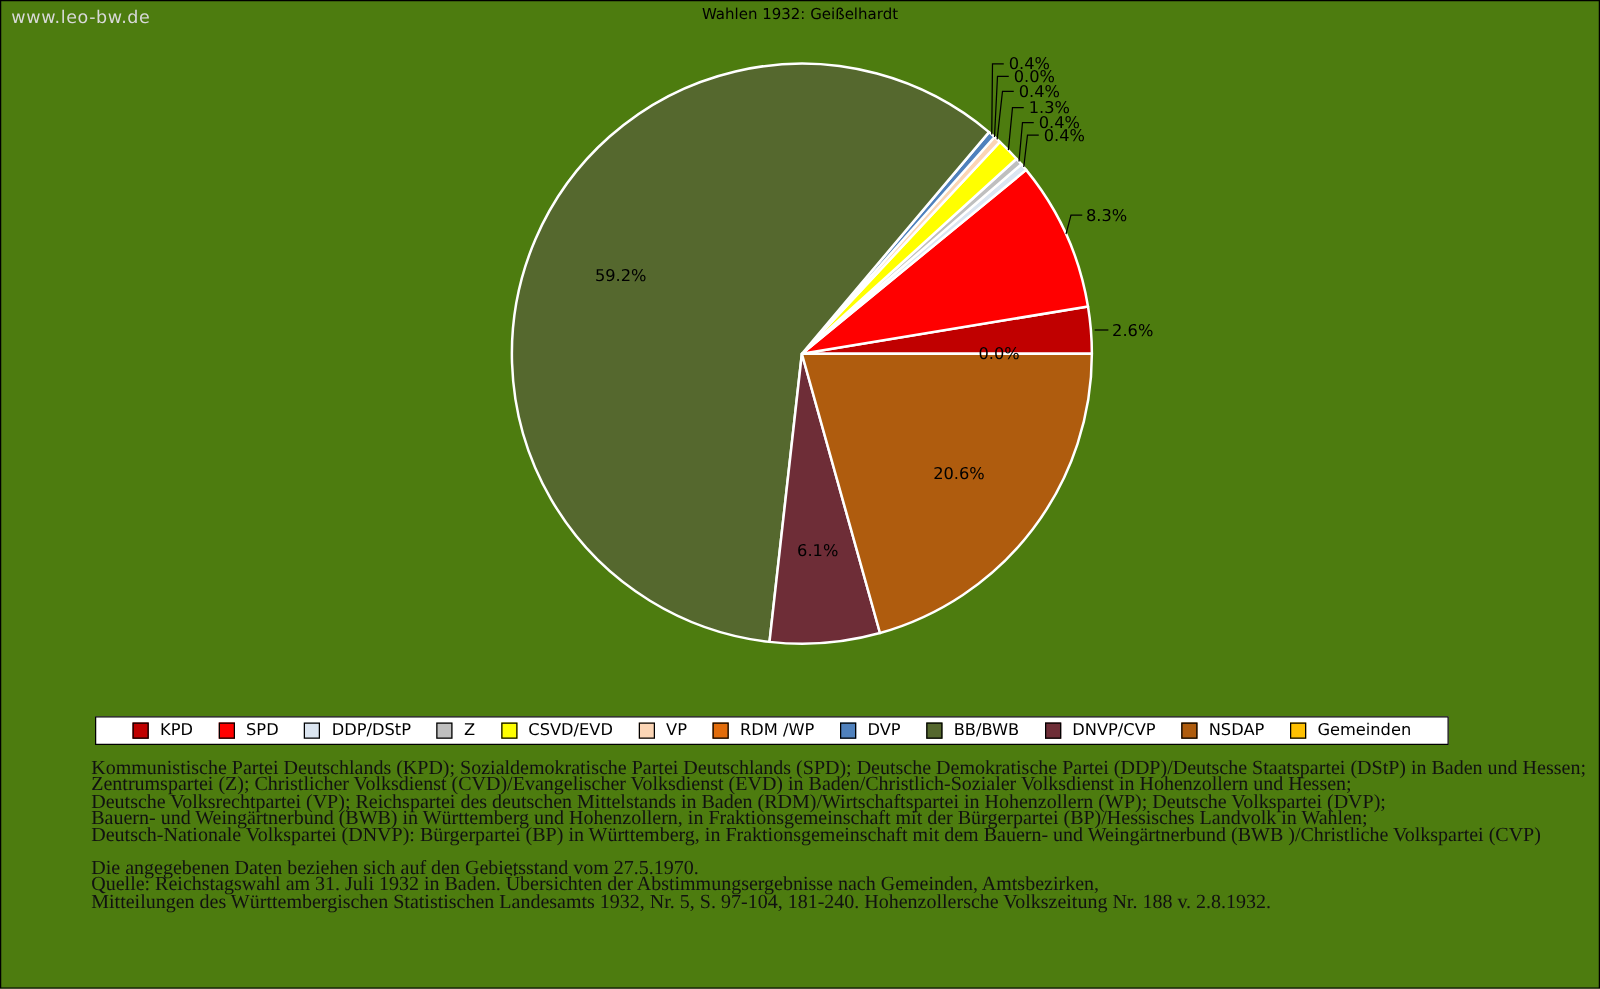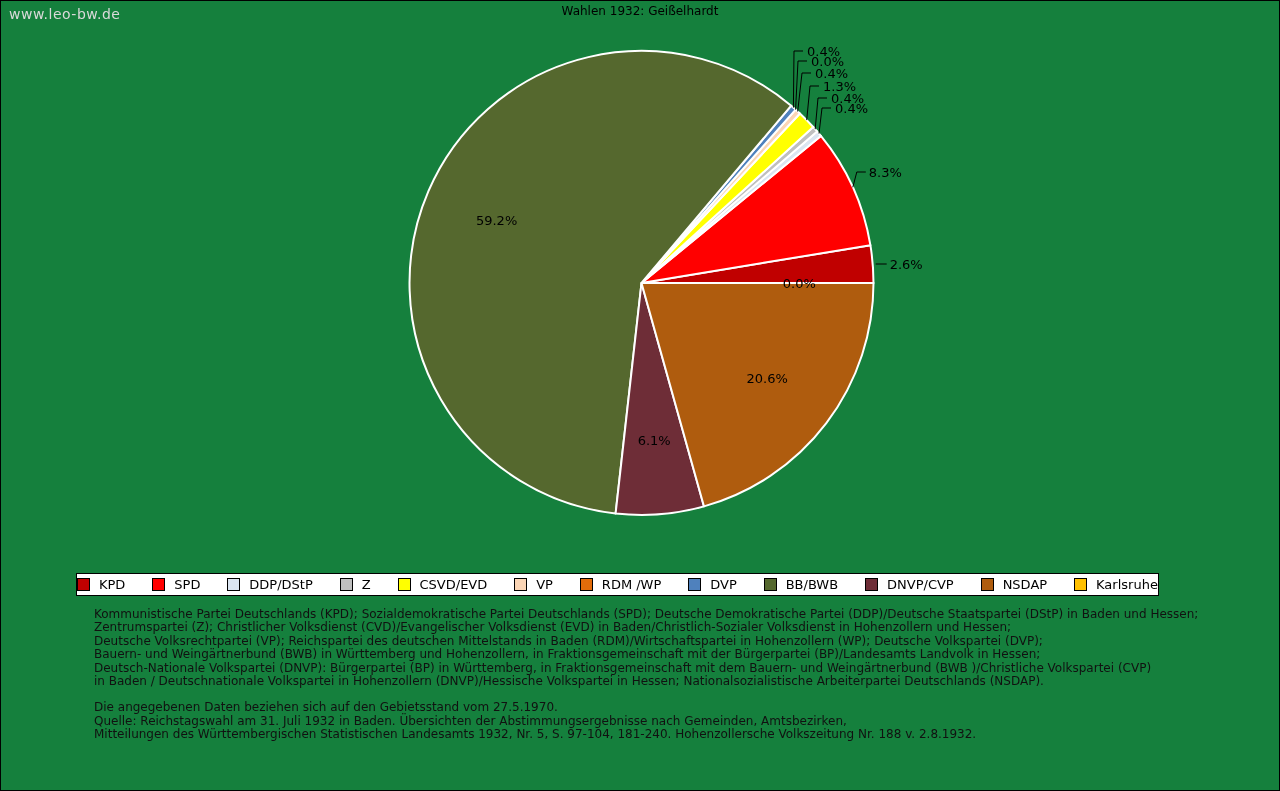--- a/index.html
+++ b/index.html
@@ -1,44 +1,44 @@
 <!DOCTYPE html>
 <html><head>
 <meta charset="utf-8">
 <style>
   html,body{margin:0;padding:0;background:#fff;}
   #frame{
-    position:relative;width:1280px;height:791px;background:#15803d;
+    position:relative;width:1280px;height:791px;background:#4d7c0f;
     border:1px solid #000;box-sizing:border-box;overflow:hidden;
     font-family:"DejaVu Sans",sans-serif;color:#000;
   }
   #watermark{
     position:absolute;left:8px;top:5px;font-size:14px;color:#d9d9d9;
     letter-spacing:.5px;
   }
   #title{
     position:absolute;left:0;top:3px;width:100%;text-align:center;
     font-size:12px;color:#000;
   }
   #chart{position:absolute;left:0;top:0;}
   svg text{font-family:"DejaVu Sans",sans-serif;font-size:13px;fill:#000;}
   #legend{
     position:absolute;left:75px;top:572px;width:1083px;height:23px;
     border:1px solid #000;box-sizing:border-box;background:#fff;
     display:flex;align-items:center;justify-content:space-between;
-    padding:0 0;font-size:13px;
+    padding:0 29px;font-size:13px;
   }
   .legend-item{display:flex;align-items:center;white-space:nowrap;}
   .legend-swatch{
     width:11px;height:11px;border:1px solid #000;box-sizing:content-box;
     margin-right:9px;flex:0 0 auto;
   }
   #footer{
-    position:absolute;left:93px;top:607px;width:1140px;
-    font-size:12px;line-height:13.4px;color:#111;
+    position:absolute;left:72px;top:607px;width:1140px;
+    font-size:16px;line-height:13.4px;color:#111;font-family:Liberation Serif, serif;
   }
   .fline{white-space:nowrap;}
   #note{margin-top:13px;}
   #source{margin-top:0;}
 </style>
 </head>
 <body>
 
 <div id="frame">
 
@@ -119,32 +119,31 @@
       <div class="legend-item">
         <span class="legend-swatch" style="background: rgb(110, 45, 55);"></span>
         <span>DNVP/CVP</span>
       </div>
       <div class="legend-item">
         <span class="legend-swatch" style="background: rgb(175, 92, 14);"></span>
         <span>NSDAP</span>
       </div>
       <div class="legend-item">
         <span class="legend-swatch" style="background: rgb(255, 192, 0);"></span>
-        <span>Karlsruhe</span>
+        <span>Gemeinden</span>
       </div>
     </div>
 
   <div id="footer">
     <div id="desc">
       <div class="fline">Kommunistische Partei Deutschlands (KPD); Sozialdemokratische Partei Deutschlands (SPD); Deutsche Demokratische Partei (DDP)/Deutsche Staatspartei (DStP) in Baden und Hessen;</div>
       <div class="fline">Zentrumspartei (Z); Christlicher Volksdienst (CVD)/Evangelischer Volksdienst (EVD) in Baden/Christlich-Sozialer Volksdienst in Hohenzollern und Hessen;</div>
       <div class="fline">Deutsche Volksrechtpartei (VP); Reichspartei des deutschen Mittelstands in Baden (RDM)/Wirtschaftspartei in Hohenzollern (WP); Deutsche Volkspartei (DVP);</div>
-      <div class="fline">Bauern- und Weingärtnerbund (BWB) in Württemberg und Hohenzollern, in Fraktionsgemeinschaft mit der Bürgerpartei (BP)/Landesamts Landvolk in Hessen;</div>
+      <div class="fline">Bauern- und Weingärtnerbund (BWB) in Württemberg und Hohenzollern, in Fraktionsgemeinschaft mit der Bürgerpartei (BP)/Hessisches Landvolk in Wahlen;</div>
       <div class="fline">Deutsch-Nationale Volkspartei (DNVP): Bürgerpartei (BP) in Württemberg, in Fraktionsgemeinschaft mit dem Bauern- und Weingärtnerbund (BWB )/Christliche Volkspartei (CVP)</div>
-      <div class="fline">in Baden / Deutschnationale Volkspartei in Hohenzollern (DNVP)/Hessische Volkspartei in Hessen; Nationalsozialistische Arbeiterpartei Deutschlands (NSDAP).</div>
     </div>
     <div id="note" class="fline">Die angegebenen Daten beziehen sich auf den Gebietsstand vom 27.5.1970.</div>
     <div id="source">
       <div class="fline">Quelle: Reichstagswahl am 31. Juli 1932 in Baden. Übersichten der Abstimmungsergebnisse nach Gemeinden, Amtsbezirken,</div>
       <div class="fline">Mitteilungen des Württembergischen Statistischen Landesamts 1932, Nr. 5, S. 97-104, 181-240. Hohenzollersche Volkszeitung Nr. 188 v. 2.8.1932.</div>
     </div>
   </div>
 
 </div>
 

